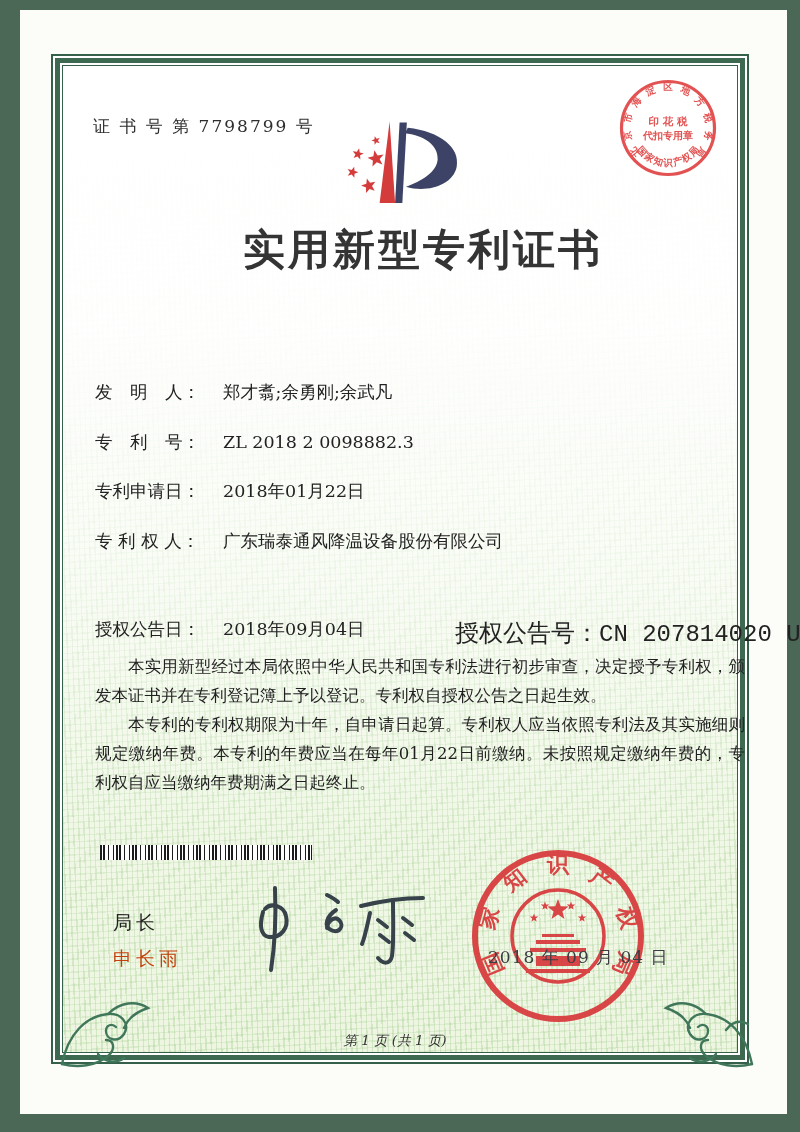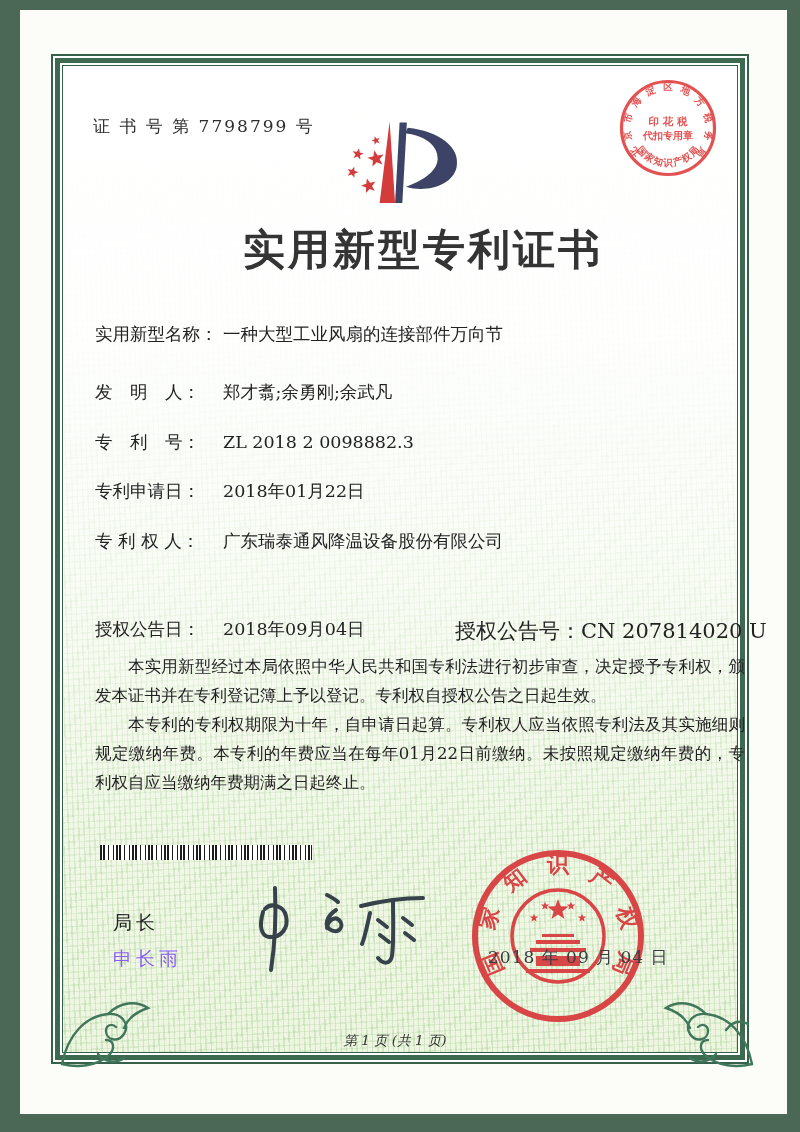--- a/index.html
+++ b/index.html
@@ -14,27 +14,27 @@
            linear-gradient(180deg,#ffffff 0%, rgba(255,255,255,.95) 28%, rgba(255,255,255,.65) 52%, rgba(255,255,255,.15) 78%, rgba(255,255,255,0) 100%),
            repeating-linear-gradient(88deg, rgba(146,196,124,.30) 0 1.4px, rgba(255,255,255,0) 1.4px 5.2px),
            repeating-linear-gradient(-3deg, rgba(150,200,130,.22) 0 1.4px, rgba(255,255,255,0) 1.4px 6.5px);
          background-color:#eef6e2;}
   .abs{position:absolute;}
   .cert-no{left:73px;top:105px;font-size:17px;color:#2e2e2e;letter-spacing:2px;}
   .title{left:35px;top:212px;width:680px;text-align:center;font-size:42px;color:#343434;
          letter-spacing:3px;font-weight:600;padding-left:28px;}
   .row{left:75px;font-size:17.5px;color:#222;white-space:nowrap;}
   .row .lbl{display:inline-block;min-width:128px;}
-  .grant-no{left:435px;font-size:21px;color:#222;white-space:nowrap;}
+  .grant-no{left:435px;font-size:24px;color:#222;white-space:nowrap;font-family:Liberation Mono, monospace;}
   .paras{left:75px;top:642px;width:650px;font-size:16.5px;line-height:1.76;color:#1f1f1f;text-align:justify;}
   .paras p{margin:0;text-indent:2em;}
   .barcode{left:80px;top:835px;width:212px;height:15px;
     background:repeating-linear-gradient(90deg,#1c1c1c 0 2px,#fff 2px 3px,#1c1c1c 3px 5px,#fff 5px 8px,#1c1c1c 8px 9px,#fff 9px 13px,#1c1c1c 13px 14px,#fff 14px 16px);}
   .director-title{left:93px;top:900px;font-size:19px;color:#222;letter-spacing:4px;}
-  .director-name{left:93px;top:936px;font-size:19px;color:#8b5cf6;letter-spacing:4px;}
+  .director-name{left:93px;top:936px;font-size:19px;color:#c2410c;letter-spacing:4px;}
   .seal-date{left:468px;top:936px;font-size:17px;color:#3c3c44;letter-spacing:1px;z-index:6;}
   .footer{left:35px;top:1022px;width:680px;text-align:center;font-size:13.5px;color:#333;font-style:italic;}
   svg text{font-family:"DejaVu Serif", serif;}
 </style>
 </head>
 <body>
 
 <div class="page">
   <div class="paper">
 
@@ -78,23 +78,20 @@
           <text x="39.52578047895404" y="86.52794444565612" text-anchor="middle" font-size="9.5" font-weight="bold" fill="#e04040" transform="rotate(376 39.52578047895404 86.52794444565612)">知</text>
           <text x="50.00000000000001" y="88" text-anchor="middle" font-size="9.5" font-weight="bold" fill="#e04040" transform="rotate(360 50.00000000000001 88)">识</text>
           <text x="60.47421952104599" y="86.52794444565612" text-anchor="middle" font-size="9.5" font-weight="bold" fill="#e04040" transform="rotate(344 60.47421952104599 86.52794444565612)">产</text>
           <text x="70.13693204086178" y="82.22582765394418" text-anchor="middle" font-size="9.5" font-weight="bold" fill="#e04040" transform="rotate(328 70.13693204086178 82.22582765394418)">权</text>
           <text x="78.23950336814099" y="75.42696304163661" text-anchor="middle" font-size="9.5" font-weight="bold" fill="#e04040" transform="rotate(312 78.23950336814099 75.42696304163661)">局</text>
         </g>
     </svg>
 
     <div class="title abs">实用新型专利证书</div>
 
-    <div class="row abs" style="top:312px">
-      <span class="lbl">实用新型名称：</span><span>一种大型工业风扇的连接部件万向节</span>
-    </div>
     <div class="row abs" style="top:370px">
       <span class="lbl">发　明　人：</span><span>郑才翥;余勇刚;余武凡</span>
     </div>
     <div class="row abs" style="top:420px">
       <span class="lbl">专　利　号：</span><span>ZL 2018 2 0098882.3</span>
     </div>
     <div class="row abs" style="top:469px">
       <span class="lbl">专利申请日：</span><span>2018年01月22日</span>
     </div>
     <div class="row abs" style="top:519px">

